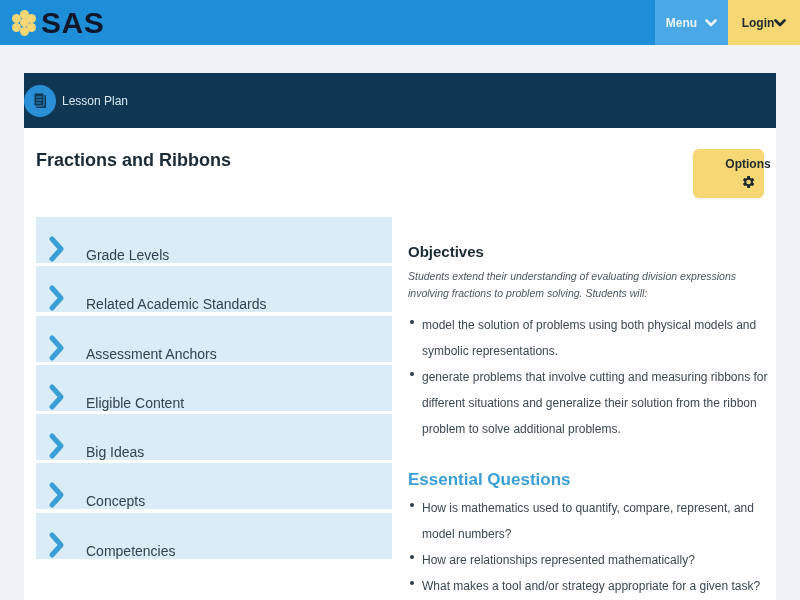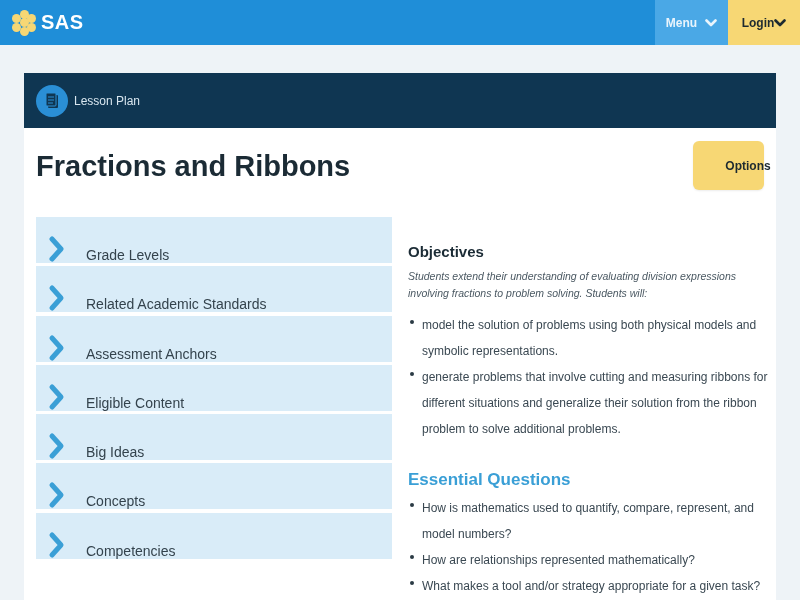--- a/index.html
+++ b/index.html
@@ -18,21 +18,21 @@
     }
     .logo {
       display: flex; align-items: center; margin-left: 11px; height: 45px;
     }
     .logo-flower { width: 26px; height: 26px; position: relative; }
     .logo-flower span {
       position: absolute; width: 9px; height: 9px; border-radius: 50%;
       background: #f7d774;
     }
     .logo-text {
-      color: #ffffff; font-weight: 700; font-size: 20px; margin-left: 4px;
+      color: #0f172a; font-weight: 700; font-size: 30px; margin-left: 4px;
       letter-spacing: 0.5px;
     }
     .nav-menu {
       position: absolute; left: 655px; top: 0; width: 73px; height: 45px;
       background: #4aa8e6; display: flex; align-items: center; justify-content: center;
       color: #e9f4fc; font-weight: 700; font-size: 12px; gap: 8px;
     }
     .nav-login {
       position: absolute; left: 728px; top: 0; width: 72px; height: 45px;
       background: #f7d774; display: flex; align-items: center; justify-content: center;
@@ -40,36 +40,35 @@
     }
     .chev-down { width: 12px; height: 8px; display: inline-block; }
 
     
     .card {
       position: absolute; left: 24px; top: 73px; width: 752px; height: 540px;
       background: #ffffff;
     }
     .card-header {
       height: 55px; background: #0f3652; display: flex; align-items: center;
-      padding-left: 12px;
     }
     .lp-icon {
       width: 32px; height: 32px; border-radius: 50%; background: #2a8fd6;
       display: flex; align-items: center; justify-content: center;
     }
     .lp-label { color: #d8e6ef; font-size: 12px; margin-left: 6px; }
 
     .title {
       position: absolute; left: 12px; top: 77px;
-      font-size: 29px; font-weight: 700; color: #1b2b35;
+      font-size: 18px; font-weight: 700; color: #1b2b35;
     }
     .options-btn {
-      position: absolute; left: 669px; top: 68px; width: 71px; height: 49px;
+      position: absolute; left: 669px; top: 76px; width: 71px; height: 49px;
       background: #f7d774; border-radius: 6px;
-      display: flex; flex-direction: row; align-items: center; justify-content: center;
+      display: flex; flex-direction: column; align-items: center; justify-content: center;
       box-shadow: 0 1px 2px rgba(0,0,0,0.08);
       padding-left: 39px;
     }
     .options-label { font-size: 12px; font-weight: 700; color: #1d2a30; }
     .gear { width: 16px; height: 16px; margin-top: 3px; }
 
     
     .accordion {
       position: absolute; left: 12px; top: 144px; width: 356px;
     }

